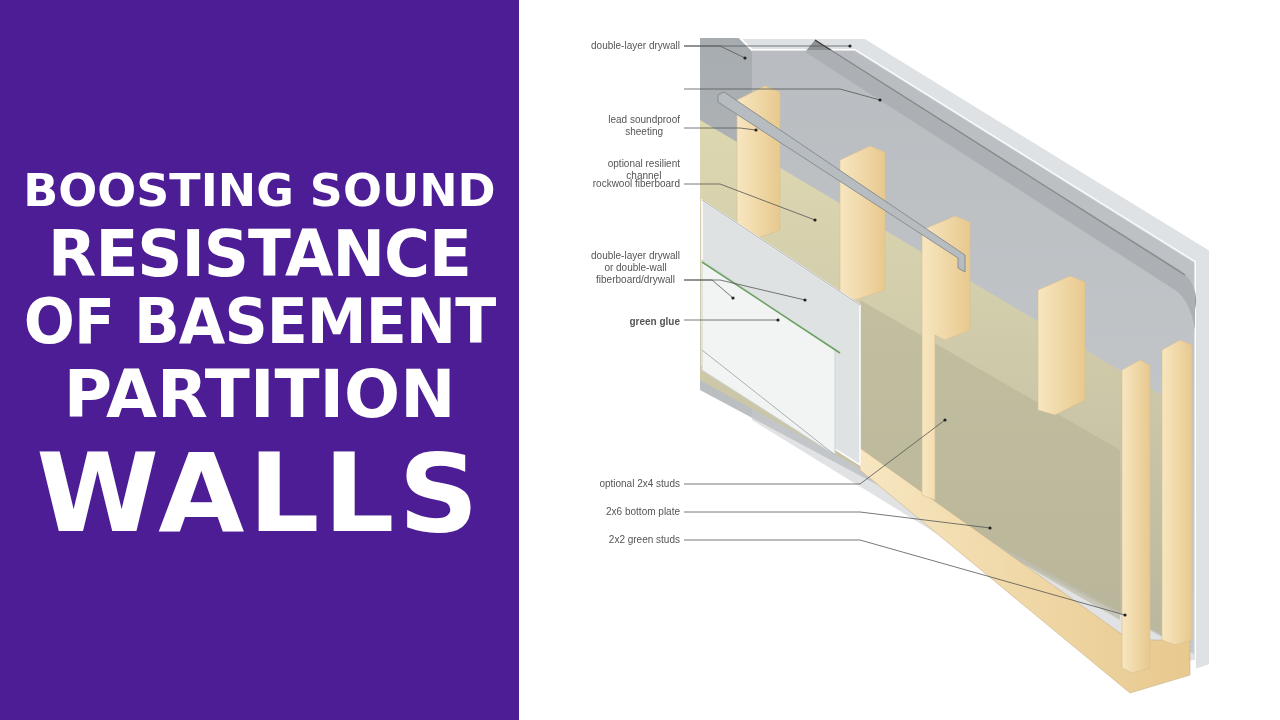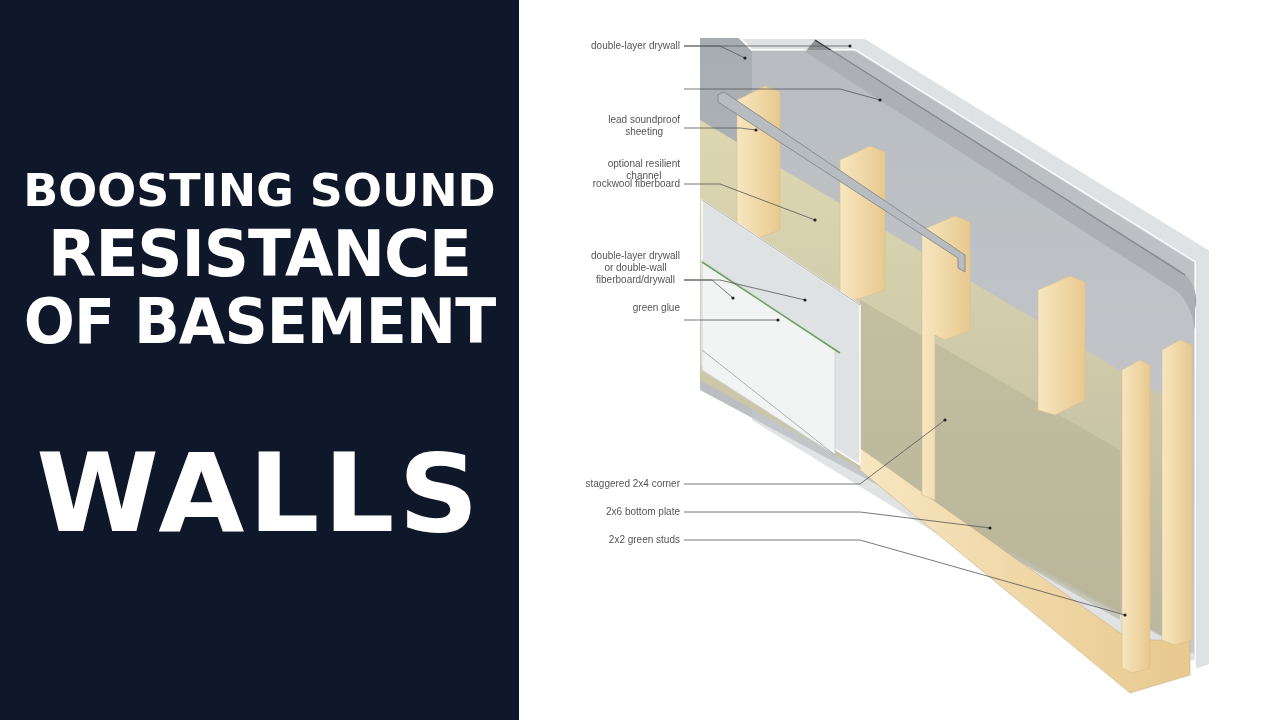--- a/index.html
+++ b/index.html
@@ -3,21 +3,21 @@
 <meta charset="utf-8">
 <style>
   html, body { margin: 0; padding: 0; }
   body {
     width: 1280px; height: 720px; overflow: hidden; position: relative;
     background: #ffffff;
     font-family: "Liberation Sans", sans-serif;
   }
   .left-panel {
     position: absolute; left: 0; top: 0; width: 519px; height: 720px;
-    background: #0f172a;
+    background: #4c1d95;
   }
   .title-line {
     position: absolute; left: 0; width: 519px; text-align: center;
     color: #ffffff; font-family: "DejaVu Sans", sans-serif; font-weight: bold;
     white-space: nowrap; line-height: 1;
   }
   .t1 { top: 168px; font-size: 45px; letter-spacing: 0px; transform: scaleX(1.02); }
   .t2 { top: 222px; font-size: 64px; letter-spacing: -1px; transform: scaleX(0.98); }
   .t3 { top: 291px; font-size: 62px; letter-spacing: -1px; transform: scaleX(0.97); }
   .t4 { top: 362px; font-size: 66px; letter-spacing: 0px; transform: scaleX(1.0); }
@@ -32,20 +32,21 @@
     font-family: "Liberation Sans", sans-serif; white-space: pre-line;
   }
 </style>
 </head>
 <body>
 
 <div class="left-panel">
   <div class="title-line t1">BOOSTING SOUND</div>
   <div class="title-line t2">RESISTANCE</div>
   <div class="title-line t3">OF BASEMENT</div>
+  <div class="title-line t4">PARTITION</div>
   <div class="title-line t5">WALLS</div>
 </div>
 
 <div class="diagram">
   <svg width="761" height="720" viewBox="519 0 761 720">
     <defs>
       <linearGradient id="ins" x1="0" y1="0" x2="0" y2="1">
         <stop offset="0" stop-color="#e3dcb0"></stop>
         <stop offset="1" stop-color="#b9b59a"></stop>
       </linearGradient>
@@ -123,16 +124,16 @@
 
 <div class="label" style="top:40px;">double-layer drywall</div>
 <div class="label" style="top:70px;margin-top:44px;">lead soundproof
 sheeting</div>
 <div class="label" style="top:110px;margin-top:48px;">optional resilient
 channel</div>
 <div class="label" style="top:178px;">rockwool fiberboard</div>
 <div class="label" style="top:250px;">double-layer drywall
 or double-wall
 fiberboard/drywall</div>
-<div class="label" style="top:302px;">green glue</div>
-<div class="label" style="top:478px;">staggered 2x4 corner</div>
+<div class="label" style="top:316px;font-weight:bold;">green glue</div>
+<div class="label" style="top:478px;">optional 2x4 studs</div>
 <div class="label" style="top:506px;margin-left:32px;">2x6 bottom plate</div>
 <div class="label" style="top:534px;">2x2 green studs</div>
 
 </body></html>

